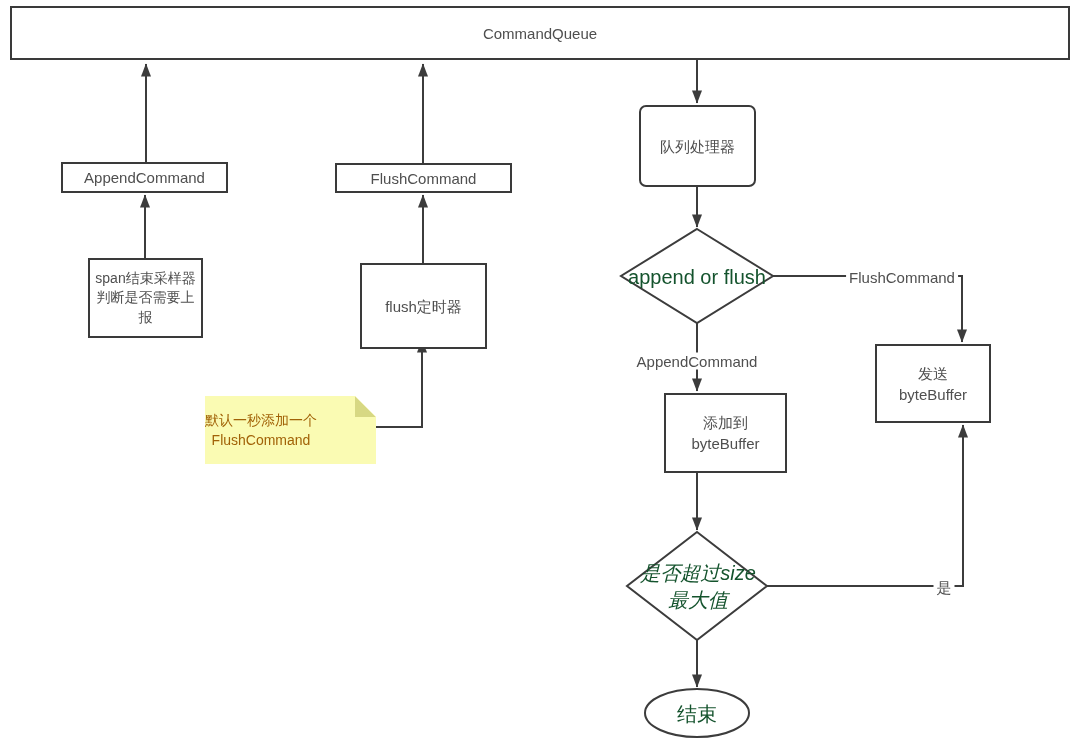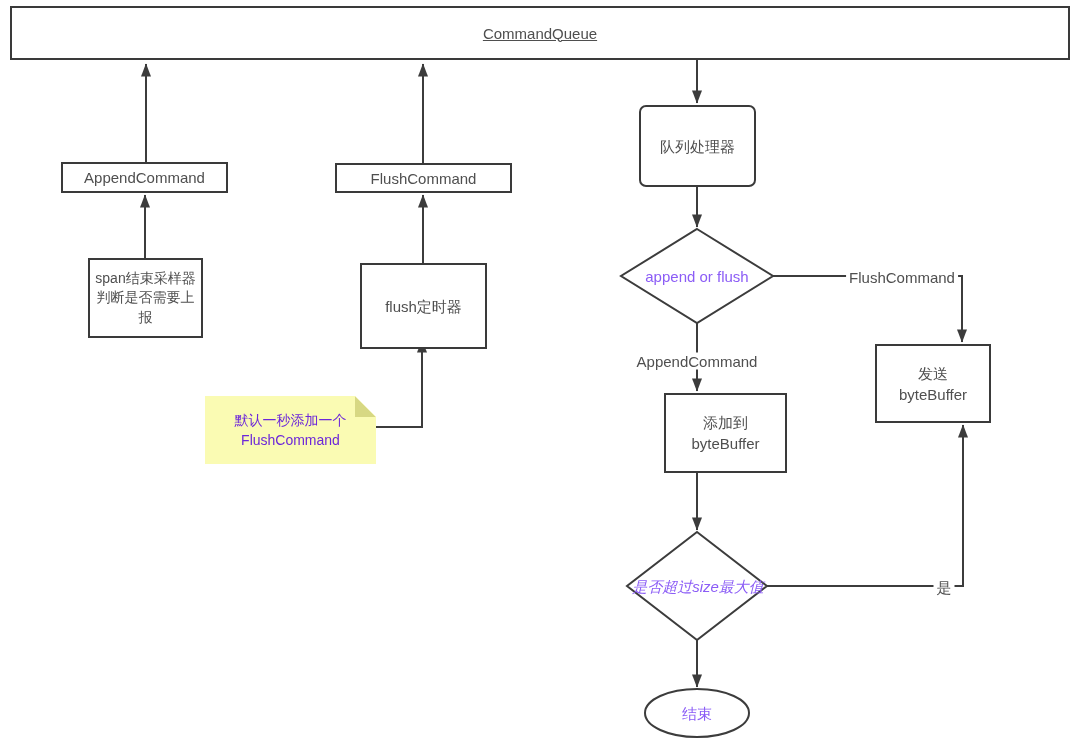--- a/index.html
+++ b/index.html
@@ -37,37 +37,36 @@
     background: #ffffff;
     padding: 0 3px;
     font-size: 15px;
     white-space: nowrap;
     color: #4f4f4f;
   }
   .shape-label {
     position: absolute;
     transform: translate(-50%, -50%);
     text-align: center;
-    font-size: 15px;
+    font-size: 20px;
     line-height: 1.35;
-    color: #8b5cf6;
+    color: #14532d;
   }
   .note {
     position: absolute;
     left: 205px; top: 396px;
     width: 171px; height: 68px;
     background: #fafbb3;
     clip-path: polygon(0 0, calc(100% - 21px) 0, 100% 21px, 100% 100%, 0 100%);
     display: flex;
     align-items: center;
-    justify-content: center;
     text-align: center;
     font-size: 14px;
     line-height: 1.45;
-    color: #6d28d9;
+    color: #a16207;
   }
   .note-fold {
     position: absolute;
     top: 0; right: 0;
     width: 21px; height: 21px;
     background: #d7d883;
     clip-path: polygon(0 0, 100% 100%, 0 100%);
   }
   .note .stack span { display: block; }
 </style>
@@ -94,21 +93,21 @@
     <path d="M773,276 L962,276 L962,342" stroke="#3c3c3c" stroke-width="2" fill="none" marker-end="url(#arrow)"></path>
     <path d="M697,473 L697,530" stroke="#3c3c3c" stroke-width="2" fill="none" marker-end="url(#arrow)"></path>
     <path d="M697,640 L697,687" stroke="#3c3c3c" stroke-width="2" fill="none" marker-end="url(#arrow)"></path>
     <path d="M767,586 L963,586 L963,425" stroke="#3c3c3c" stroke-width="2" fill="none" marker-end="url(#arrow)"></path>
 
     <polygon points="697,229 773,276 697,323 621,276" fill="#ffffff" stroke="#3c3c3c" stroke-width="2"></polygon>
     <polygon points="697,532 767,586 697,640 627,586" fill="#ffffff" stroke="#3c3c3c" stroke-width="2"></polygon>
     <ellipse cx="697" cy="713" rx="52" ry="24" fill="#ffffff" stroke="#3c3c3c" stroke-width="2"></ellipse>
   </svg>
 
-  <div class="node" style="left:10px; top:6px; width:1060px; height:54px;text-decoration:underline;">
+  <div class="node" style="left:10px; top:6px; width:1060px; height:54px;">
     <span>CommandQueue</span>
   </div>
 
   <div class="node" style="left:61px; top:162px; width:167px; height:31px;">
     <span>AppendCommand</span>
   </div>
 
   <div class="node small" style="left:88px; top:258px; width:115px; height:80px; padding:2px;">
     <span>span结束采样器判断是否需要上报</span>
   </div>

